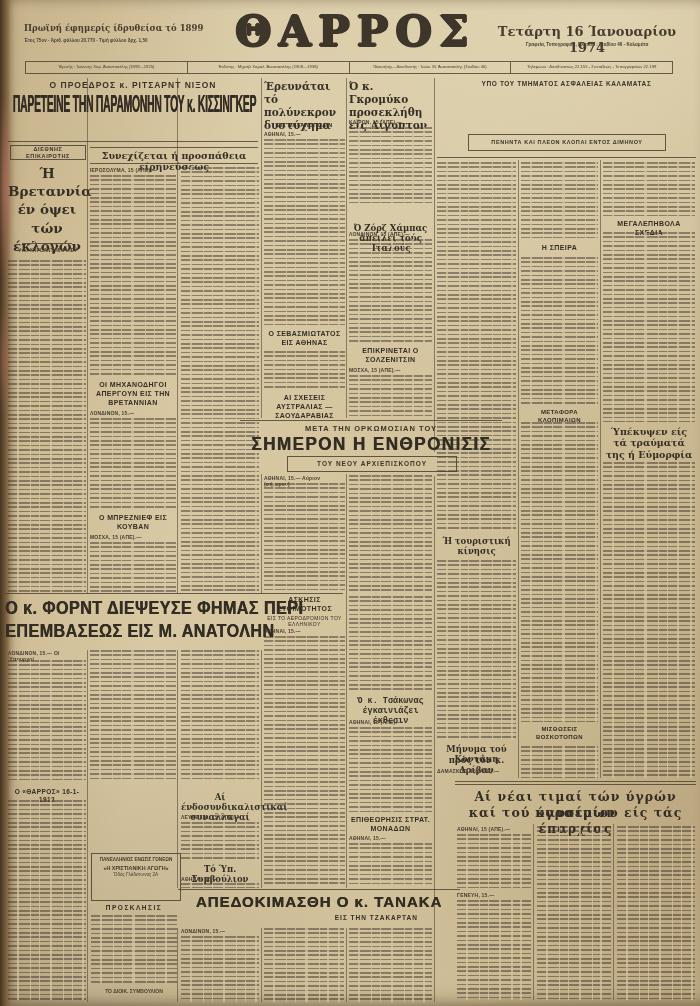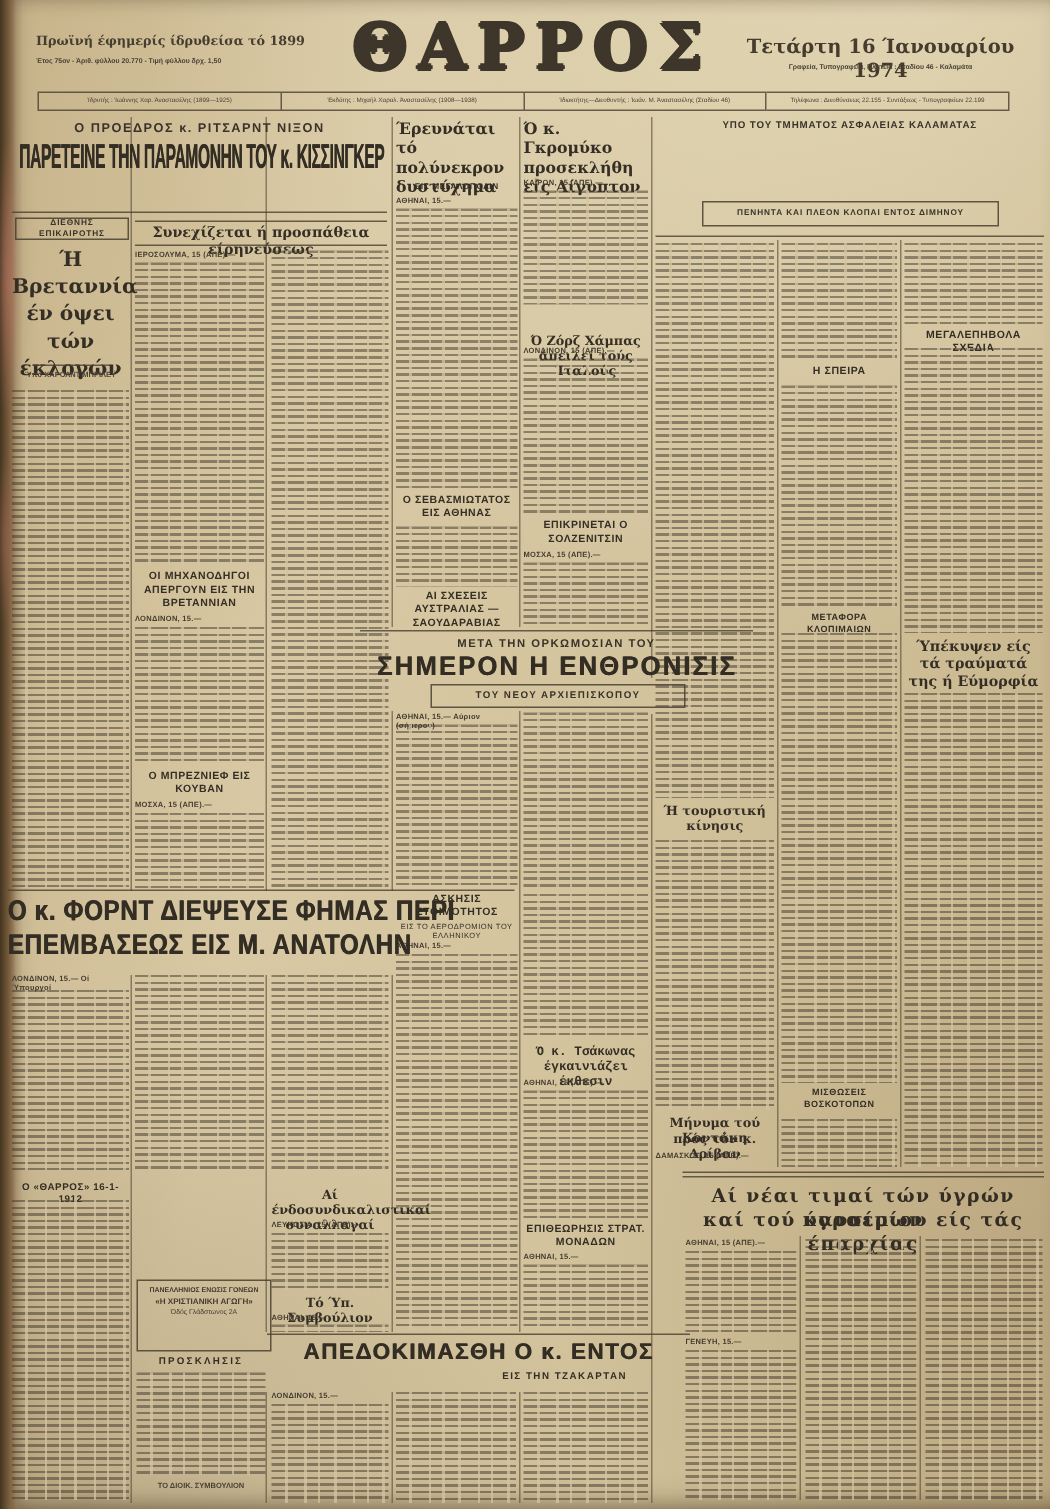--- a/index.html
+++ b/index.html
@@ -225,21 +225,21 @@
 
   <div class="shl" style="left:181px;top:792px;width:78px;">Αί ένδοσυνδικαλιστικαί συναλλαγαί</div>
   <div class="dl" style="left:181px;top:814px;width:78px;">ΛΕΥΚΩΣΙΑ, 15 (ΑΠΕ).—</div>
   <div class="tx" style="left:181px;top:822px;width:78px;height:38px;"></div>
   <div class="shl" style="left:181px;top:864px;width:78px;">Τό Ύπ. Συμβούλιον</div>
   <div class="dl" style="left:181px;top:876px;width:78px;">ΑΘΗΝΑΙ, 15.—</div>
   <div class="tx" style="left:181px;top:883px;width:78px;height:5px;"></div>
 
   <div class="hr" style="left:178px;top:889px;width:282px;"></div>
   <div class="abs cflex" style="left:178px;top:894px;width:282px;height:16px;">
-    <span class="h-tan nowrap">ΑΠΕΔΟΚΙΜΑΣΘΗ Ο κ. ΕΝΤΟΣ</span>
+    <span class="h-tan nowrap">ΑΠΕΔΟΚΙΜΑΣΘΗ Ο κ. ΤΑΝΑΚΑ</span>
   </div>
   <div class="sh" style="left:178px;top:914px;width:240px;text-align:right;font-size:6.5px;letter-spacing:1px;">ΕΙΣ ΤΗΝ ΤΖΑΚΑΡΤΑΝ</div>
   <div class="dl" style="left:181px;top:928px;width:78px;">ΛΟΝΔΙΝΟΝ, 15.—</div>
   <div class="tx" style="left:181px;top:936px;width:78px;height:66px;"></div>
   <div class="tx" style="left:264px;top:928px;width:80px;height:74px;"></div>
   <div class="tx" style="left:349px;top:928px;width:83px;height:74px;"></div>
 
   <div class="hr" style="left:455px;top:781px;width:241px;"></div>
   <div class="hr" style="left:455px;top:784px;width:241px;"></div>
   <div class="h-fuel" style="left:455px;top:789px;width:241px;">Αί νέαι τιμαί τών ύγρών καυσίμων</div>

